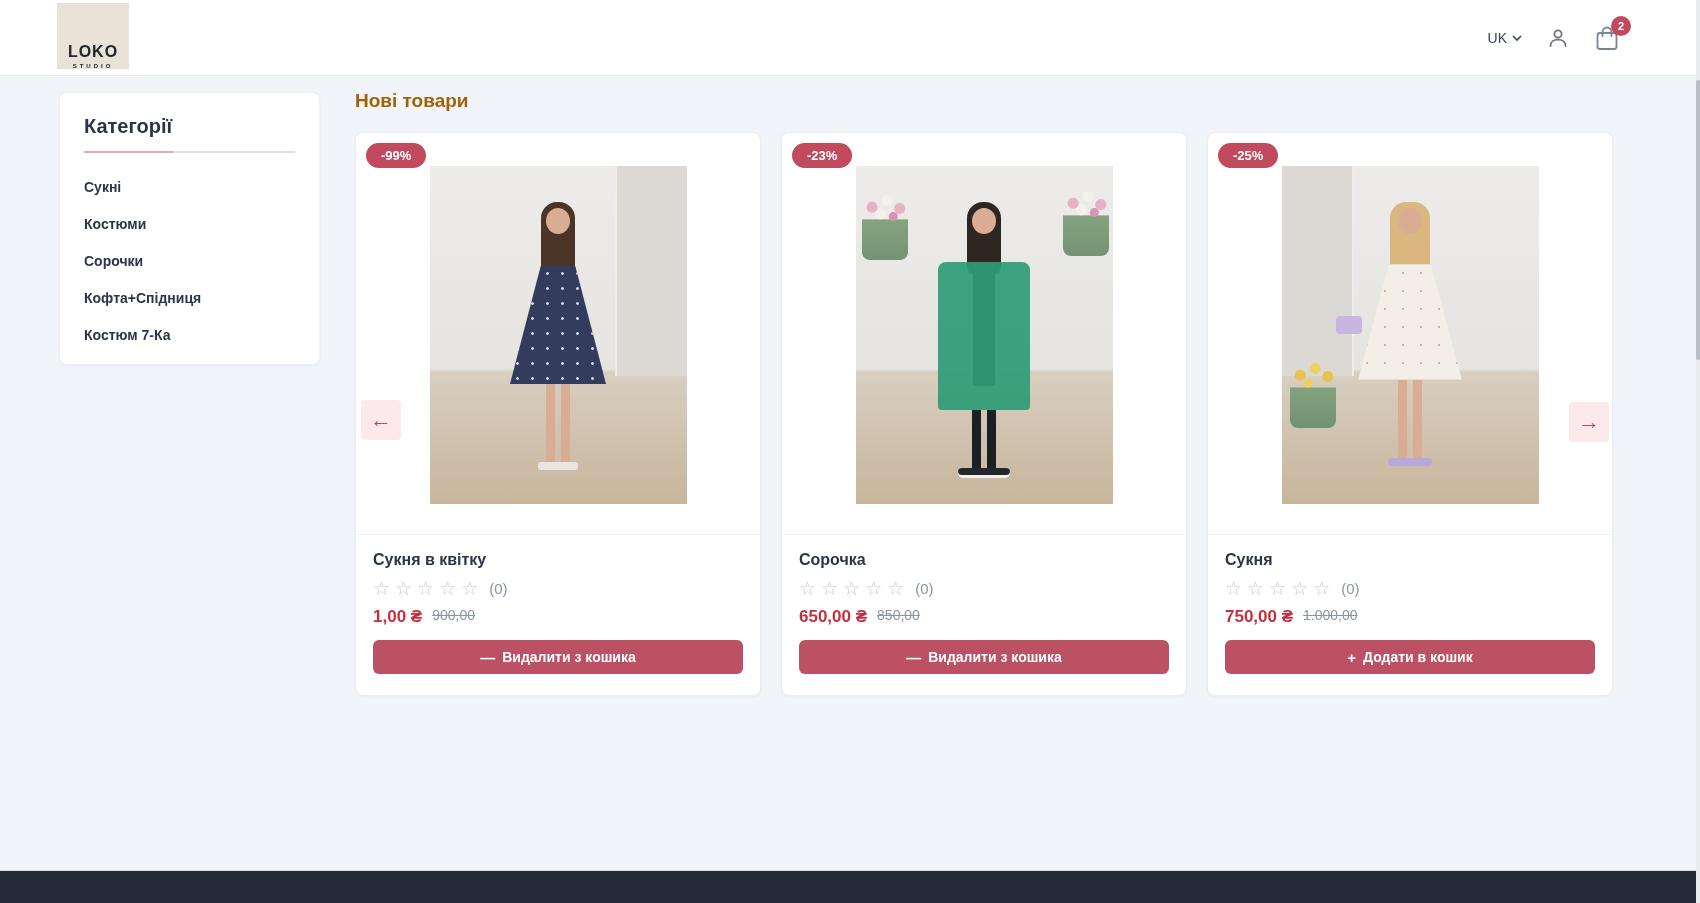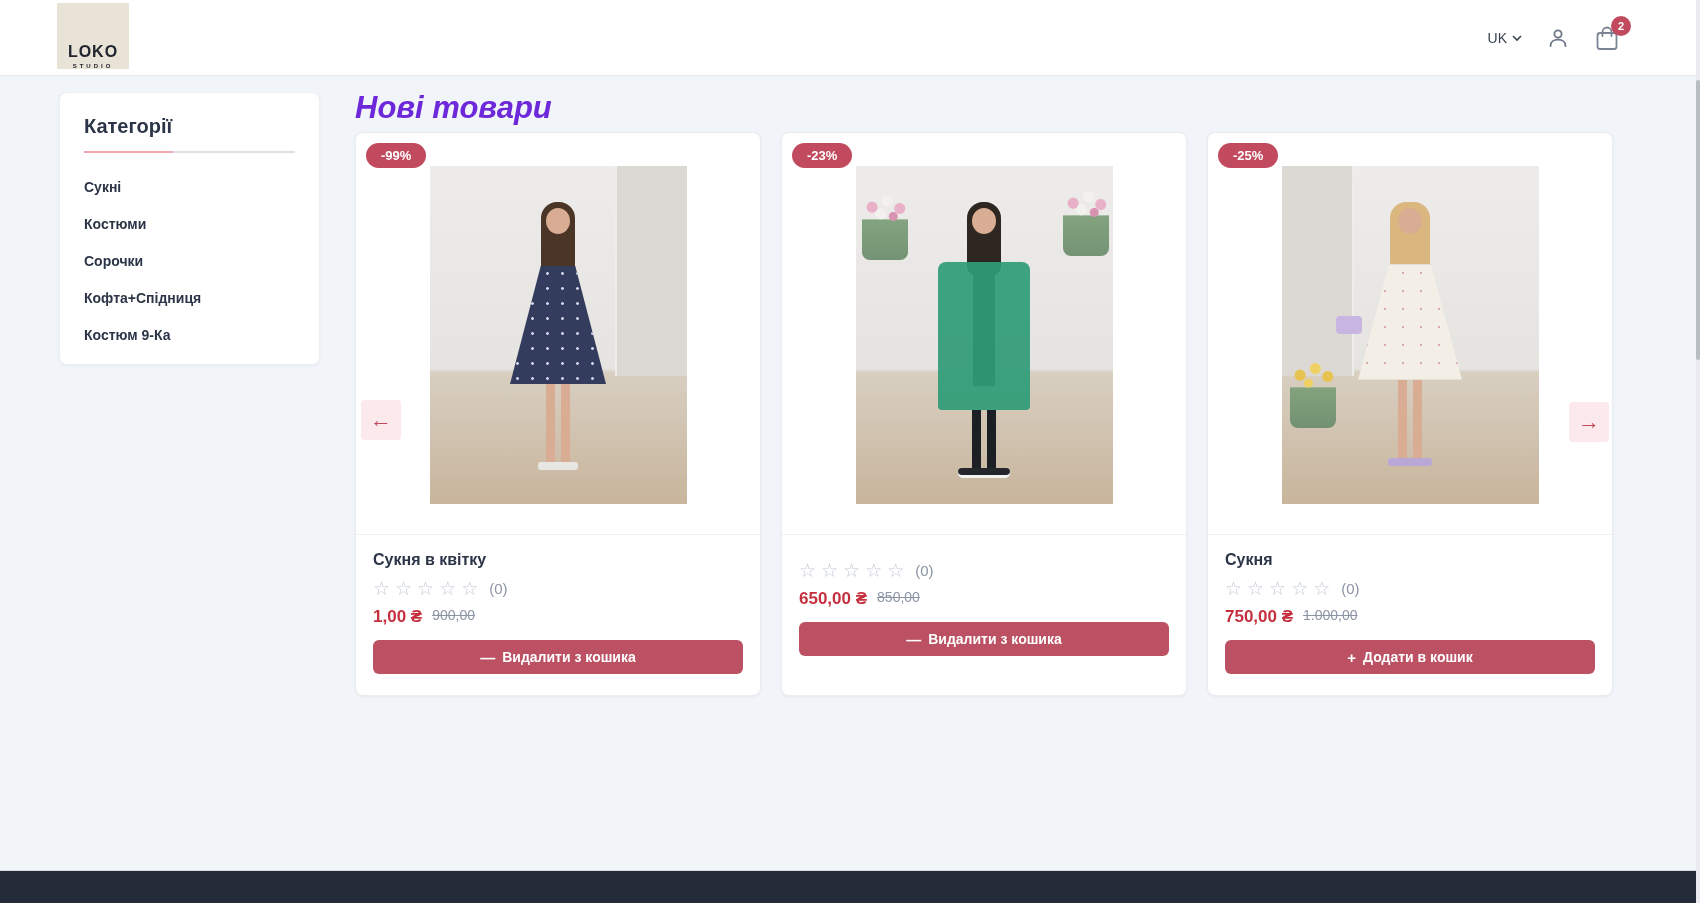--- a/index.html
+++ b/index.html
@@ -34,21 +34,21 @@
   .sidebar { position:absolute; left:59px; top:92px; width:261px; height:273px; background:#ffffff;
              border:1px solid #eceff4; border-radius:8px; box-shadow:0 1px 3px rgba(30,40,60,.05);
              padding:22px 24px 0; }
   .sidebar-title { font-size:20px; font-weight:bold; color:#2c3547; }
   .sidebar-rule { margin-top:13px; height:2px; background:#dde1e7; position:relative; }
   .sidebar-rule-accent { position:absolute; left:0; top:0; height:2px; width:42%; background:#f0a7ae; }
   .cat-list { list-style:none; margin-top:26px; }
   .cat-list li { font-size:14px; font-weight:bold; color:#2c3547; margin-bottom:21px; cursor:pointer; line-height:16px; }
 
   
-  .main-title { position:absolute; left:355px; top:90px; font-size:31px; font-weight:bold; color:#6d28d9;font-style:italic; }
+  .main-title { position:absolute; left:355px; top:90px; font-size:19px; font-weight:bold; color:#a16207; }
 
   .card { position:absolute; top:132px; width:406px; height:564px; background:#ffffff;
           border:1px solid #e9ecf1; border-radius:8px; box-shadow:0 1px 3px rgba(30,40,60,.05); }
   .card.c0 { left:355px; } .card.c1 { left:781px; } .card.c2 { left:1207px; }
 
   .badge { position:absolute; left:10px; top:10px; background:#c24a5e; color:#ffffff;
            font-size:13px; font-weight:bold; padding:5px 15px; border-radius:14px; z-index:2; }
 
   .photo { position:relative; width:257px; height:338px; margin:33px auto 0; overflow:hidden; cursor:pointer;
            background:linear-gradient(180deg,#edecea 0%,#e6e4e1 60%,#d8cfc1 61%,#c8b59c 100%); }
@@ -170,21 +170,21 @@
 <div class="sidebar">
   <div class="sidebar-title">Категорії</div>
   <div class="sidebar-rule">
       <div class="sidebar-rule-accent"></div>
     </div>
   <ul class="cat-list">
     <li>Сукні</li>
     <li>Костюми</li>
     <li>Сорочки</li>
     <li>Кофта+Спідниця</li>
-    <li>Костюм 9-Ка</li>
+    <li>Костюм 7-Ка</li>
   </ul>
 </div>
 
 <h1 class="main-title">Нові товари</h1>
 
 <div class="card c0">
   <div class="badge">-99%</div>
   <div class="photo p0">
     <div class="panel"></div>
     <div class="figure hair"></div>
@@ -228,20 +228,21 @@
     <div class="figure inner"></div>
       <div class="figure coat" style="opacity:.93"></div>
     <div class="figure legs">
         <div class="leg"></div>
         <div class="leg"></div>
       </div>
     <div class="figure shoes"></div>
   </div>
   <div class="divider"></div>
   <div class="info">
+    <div class="pname">Сорочка</div>
     <div class="stars-row">
       <span class="star">☆</span>
         <span class="star">☆</span>
         <span class="star">☆</span>
         <span class="star">☆</span>
         <span class="star">☆</span>
       <span class="rcount">(0)</span>
     </div>
     <div class="price-row">
       <span class="price">650,00 ₴</span>

